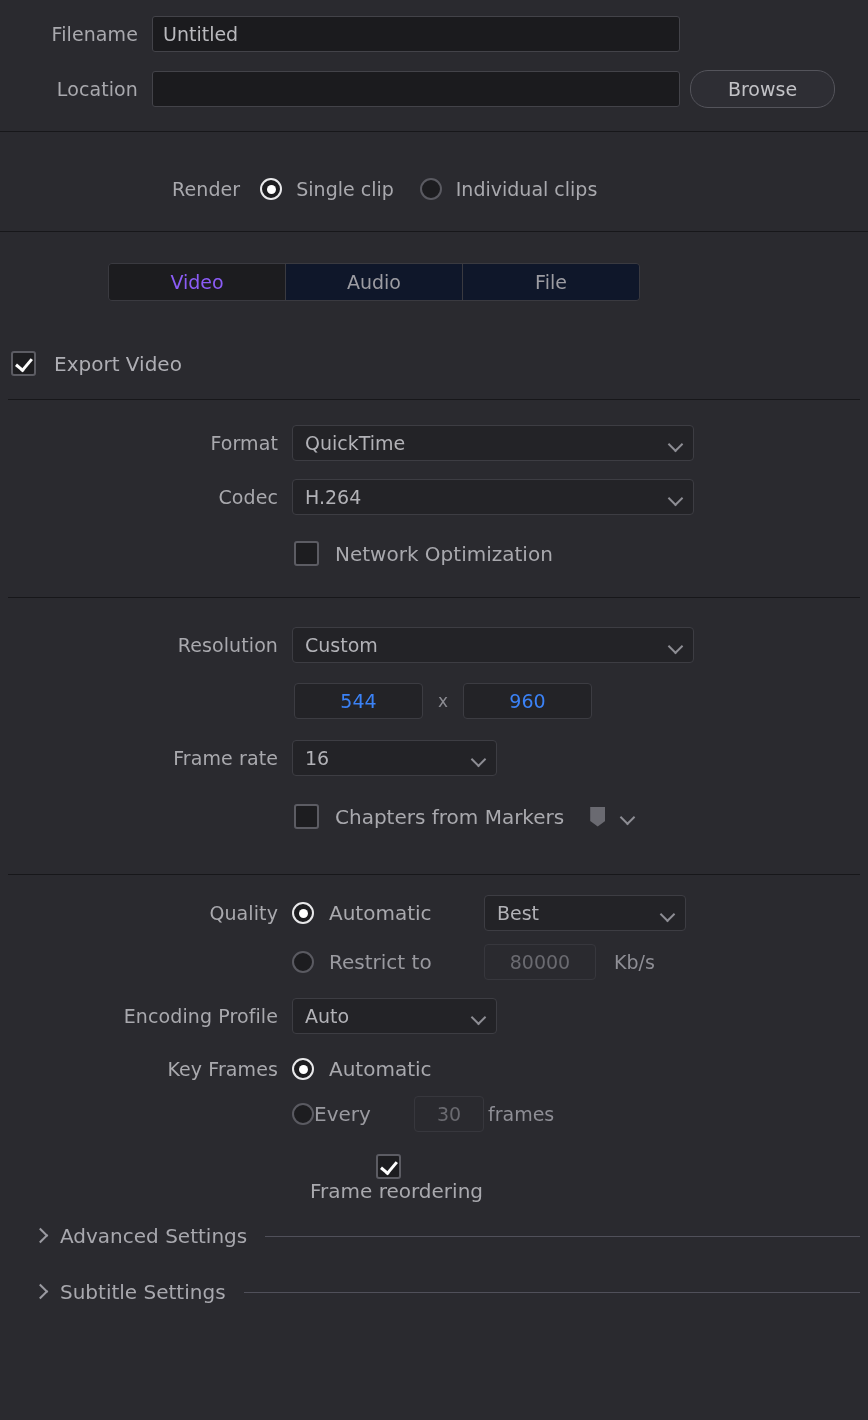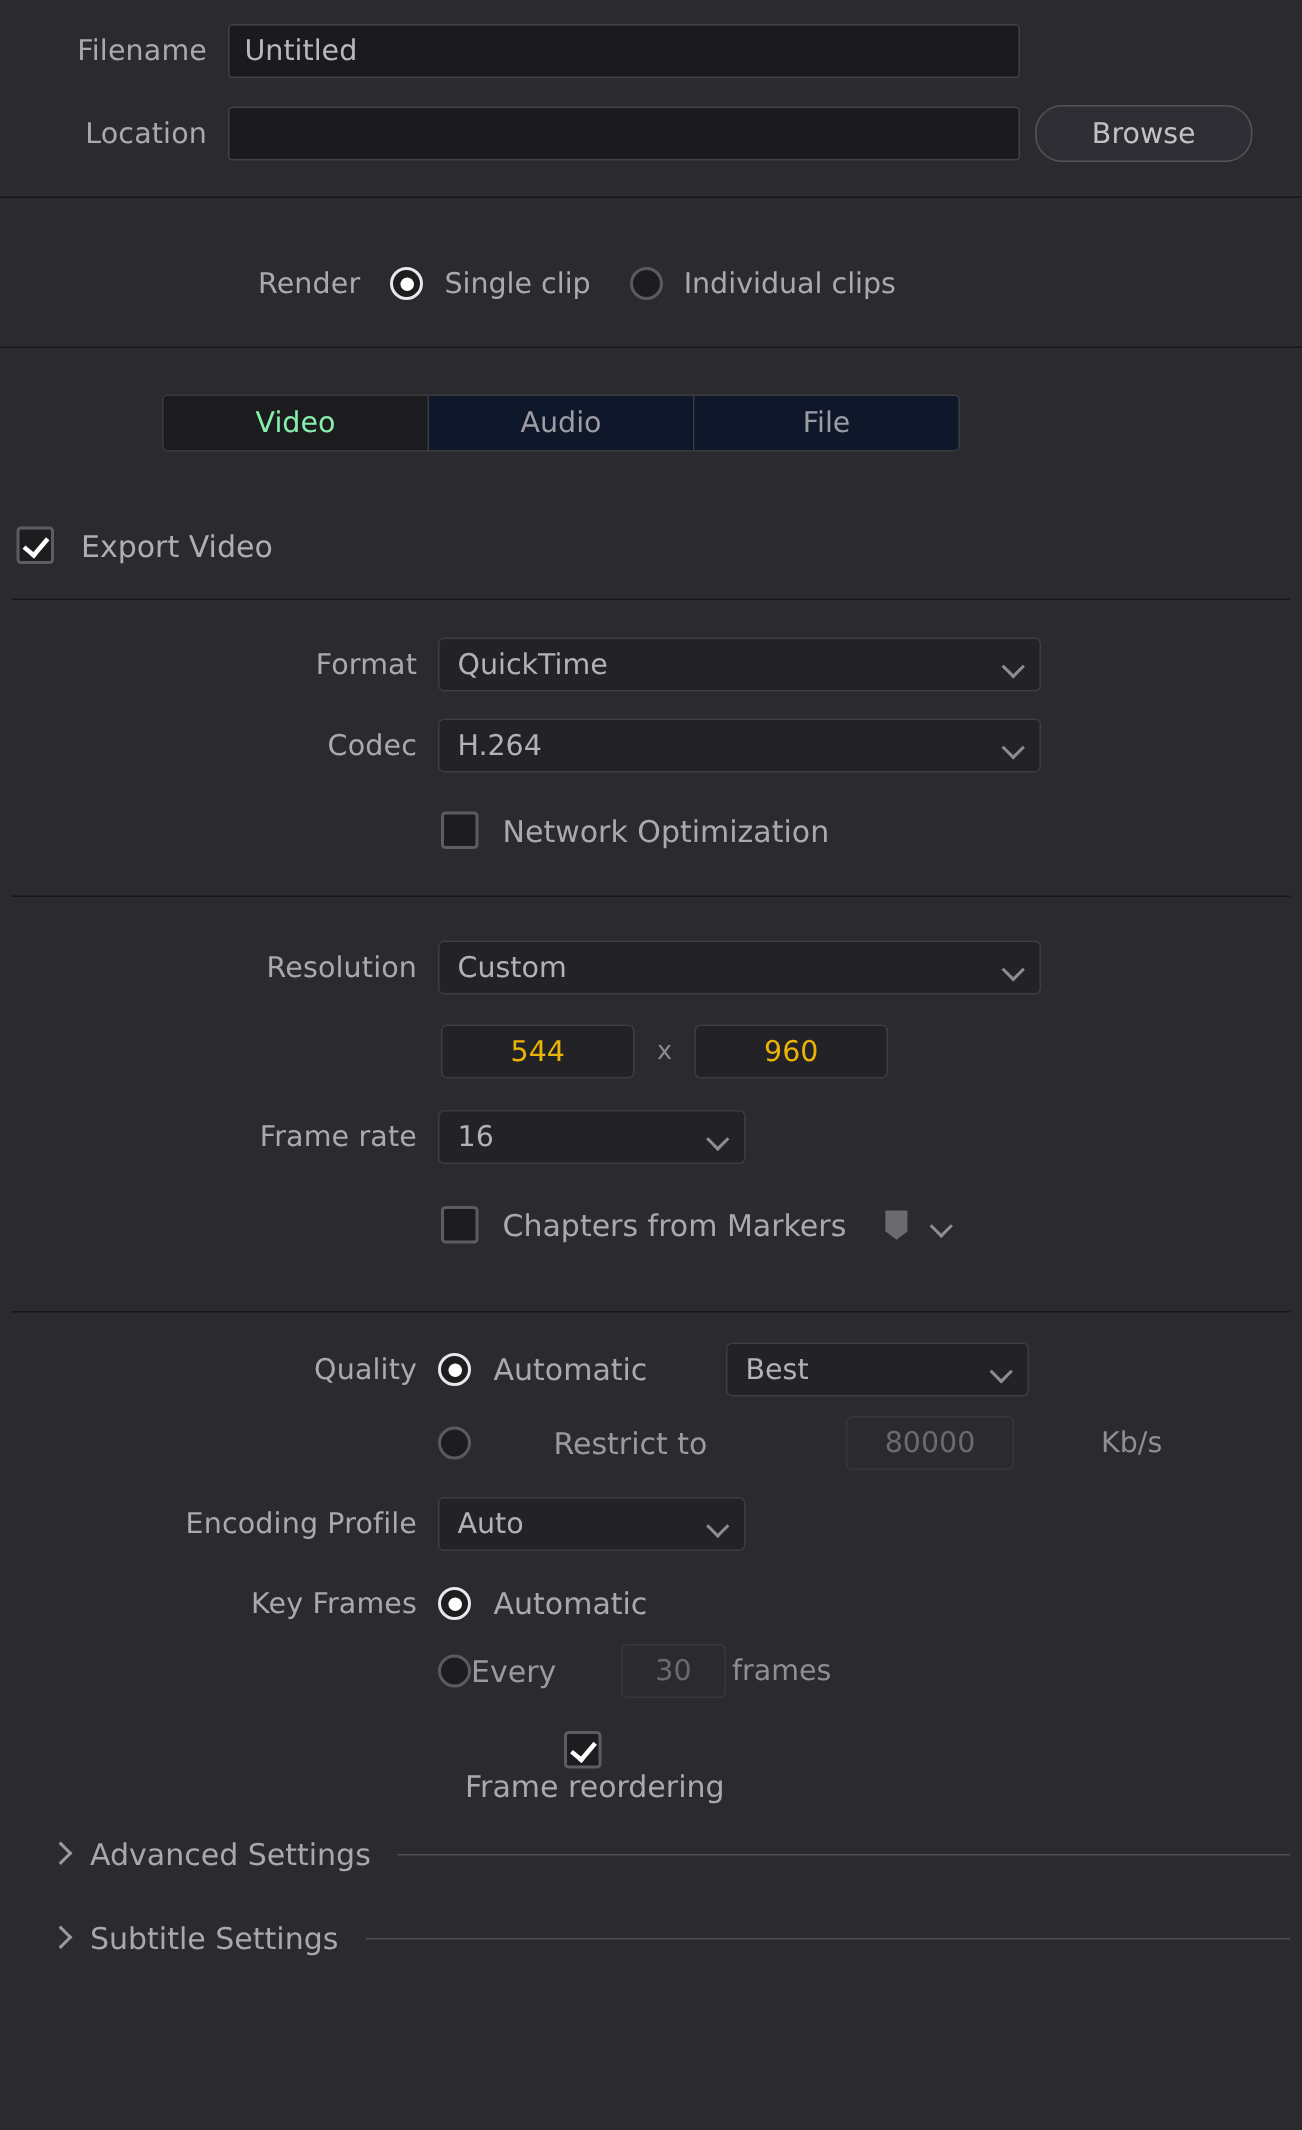--- a/index.html
+++ b/index.html
@@ -21,21 +21,21 @@
 
   
   .textfield {
     background: #1b1b1e; border: 1px solid #434349; border-radius: 3px;
     height: 36px; display: flex; align-items: center;
     padding: 0 10px; font-size: 19px; color: #b9b9bd;
   }
   .numfield {
     background: #232327; border: 1px solid #3c3c42; border-radius: 4px;
     height: 36px; display: flex; align-items: center; justify-content: center;
-    font-size: 19px; color: #eab308;
+    font-size: 19px; color: #3b82f6;
   }
   .numfield.disabled { color: #6a6a70; border-color: #37373d; background: #2a2a2f; }
 
   
   .pill {
     border: 1px solid #54545b; border-radius: 18px; background: #2e2e34;
     height: 38px; display: flex; align-items: center; justify-content: center;
     padding: 0 18px; font-size: 19px; color: #c2c2c6; cursor: pointer;
   }
 
@@ -91,21 +91,21 @@
     width: 532px; height: 38px;
     display: flex; border: 1px solid #3a3a40; border-radius: 4px; overflow: hidden;
     background: #2e2e34;
   }
   .tab {
     flex: 1; display: flex; align-items: center; justify-content: center;
     font-size: 19px; color: #9c9ca2; cursor: pointer;
     border-right: 1px solid #3a3a40; background: #0f172a;
   }
   .tab:last-child { border-right: none; }
-  .tab.active { background: #1c1c1f; color: #86efac; text-align: center; }
+  .tab.active { background: #1c1c1f; color: #8b5cf6; text-align: center; }
 
   
   .sect { position: absolute; left: 34px; display: flex; align-items: center; width: 826px; cursor: pointer; }
   .sect .caret {
     width: 12px; height: 12px; position: relative; flex: none; margin-right: 14px;
   }
   .sect .caret::before {
     content: ""; position: absolute; left: 1px; top: 0;
     width: 9px; height: 9px;
     border-top: 2px solid #9a9aa1; border-right: 2px solid #9a9aa1;
@@ -221,21 +221,21 @@
   <div class="row" style="position:absolute; left:0; top:895px; width:868px;">
     <div class="label" style="width:292px;">Quality</div>
     <div class="radio on"></div>
     <div style="font-size:20px; color:#a9a9ae; margin-left:15px; width:155px;">Automatic</div>
     <div class="dropdown" style="width:202px;gap:31px;">
       <span class="dd-text">Best</span>
       <span class="chev"></span>
     </div>
   </div>
 
-  <div class="row" style="position:absolute; left:292px; top:944px;gap:40px;">
+  <div class="row" style="position:absolute; left:292px; top:944px;">
     <div class="radio"></div>
     <div style="font-size:20px; color:#9a9aa0; margin-left:15px; width:155px;">Restrict to</div>
     <div class="numfield disabled" style="width:112px;">80000</div>
     <div class="unit" style="margin-left:18px;">Kb/s</div>
   </div>
 
   <div class="row" style="position:absolute; left:0; top:998px; width:868px;">
     <div class="label" style="width:292px;">Encoding Profile</div>
     <div class="dropdown" style="width:205px;">
       <span class="dd-text">Auto</span>

